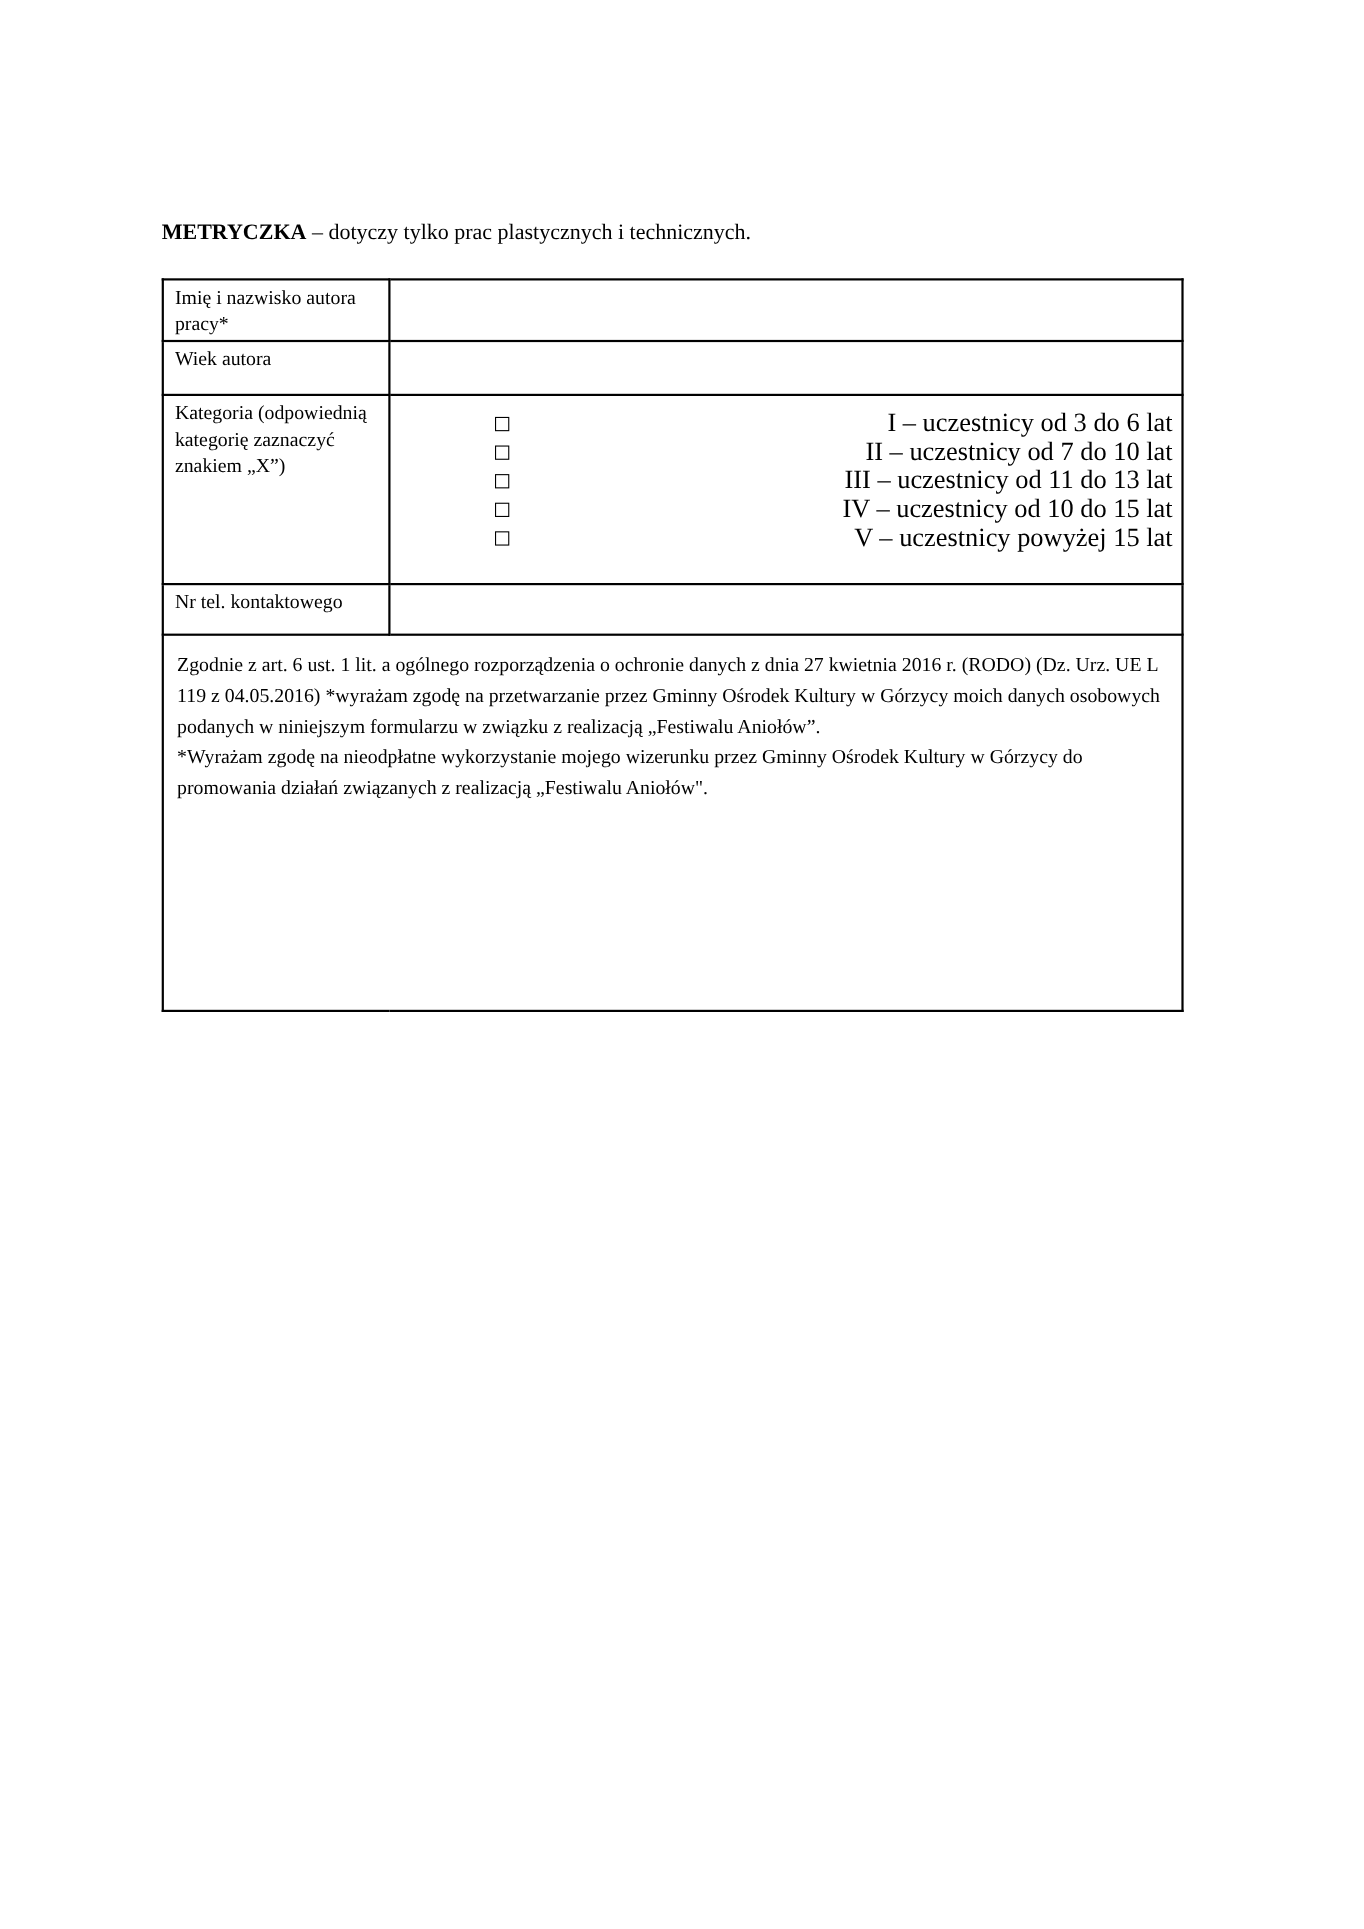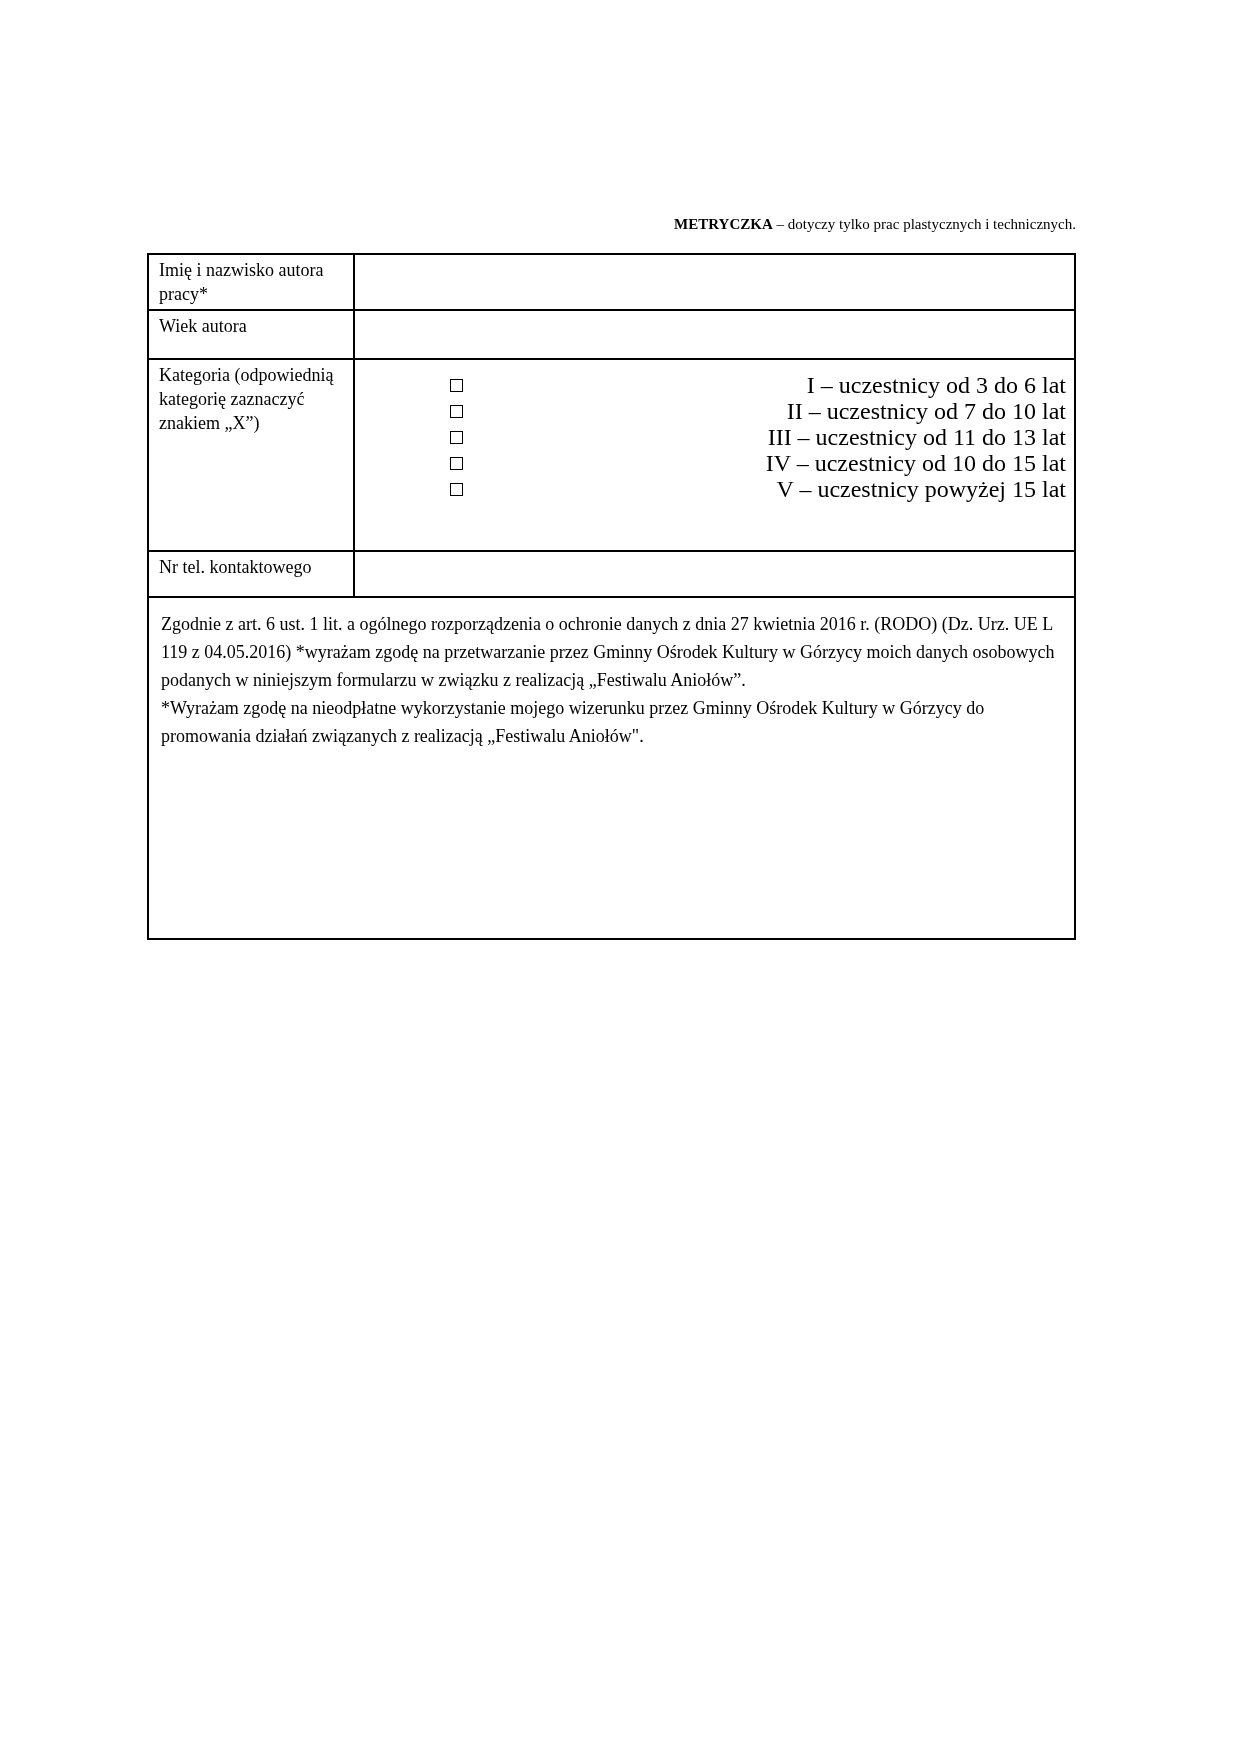--- a/index.html
+++ b/index.html
@@ -6,25 +6,25 @@
   html, body { background: #ffffff; }
   body {
     width: 1240px;
     height: 1754px;
     position: relative;
     font-family: "Liberation Serif", serif;
     color: #000;
   }
   .doc-title {
     position: absolute;
-    top: 216px;
+    top: 200px;
     left: 147px;
     width: 929px;
-    text-align: right;
-    font-size: 15px;
+    text-align: left;
+    font-size: 20px;
     white-space: nowrap;
   }
   .doc-title .bold { font-weight: bold; }
   .form-table {
     position: absolute;
     left: 147px;
     top: 253px;
     width: 929px;
     border-collapse: collapse;
     table-layout: fixed;
@@ -70,21 +70,21 @@
 <table class="form-table">
   <tbody>
       <tr style="height:48px;">
     <td class="label-cell">Imię i nazwisko autora pracy*</td>
     <td class="value-cell"></td>
   </tr>
   <tr style="height:49px;border-radius:16px;">
     <td class="label-cell">Wiek autora</td>
     <td class="value-cell"></td>
   </tr>
-  <tr style="height:192px;">
+  <tr style="height:172px;">
     <td class="label-cell">Kategoria (odpowiednią kategorię zaznaczyć znakiem „X”)</td>
     <td class="value-cell">
       <div class="category-list">
         <div class="cat-item">
               <span class="checkbox"></span>
               <span>I – uczestnicy od 3 do 6 lat</span>
             </div>
         <div class="cat-item">
               <span class="checkbox"></span>
               <span>II – uczestnicy od 7 do 10 lat</span>

